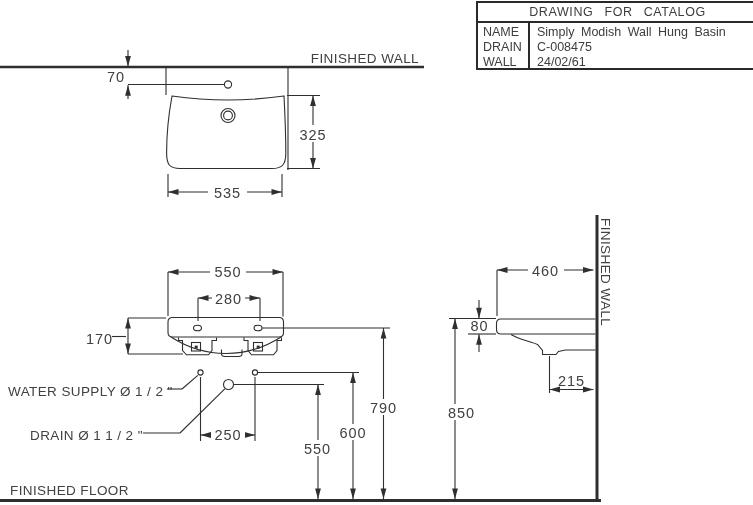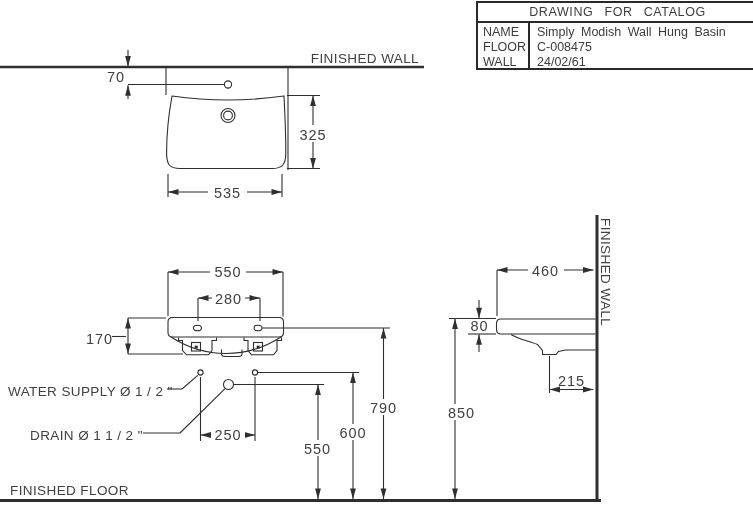--- a/index.html
+++ b/index.html
@@ -164,21 +164,21 @@
     <text class="lbl" x="10" y="494.5">FINISHED FLOOR</text>
     <line class="xthick" x1="0" y1="500.5" x2="601" y2="500.5"></line>
   </g>
 </svg>
 
 <div class="title-block">
   <div class="tb-header">DRAWING FOR CATALOG</div>
   <div class="tb-body">
     <div class="tb-labels">
       <div class="tb-row">NAME</div>
-      <div class="tb-row">FLOOR</div>
+      <div class="tb-row">DRAIN</div>
       <div class="tb-row">WALL</div>
     </div>
     <div class="tb-values">
       <div class="tb-row">Simply Modish Wall Hung Basin</div>
       <div class="tb-row">C-008475</div>
       <div class="tb-row">24/02/61</div>
     </div>
   </div>
 </div>
 

